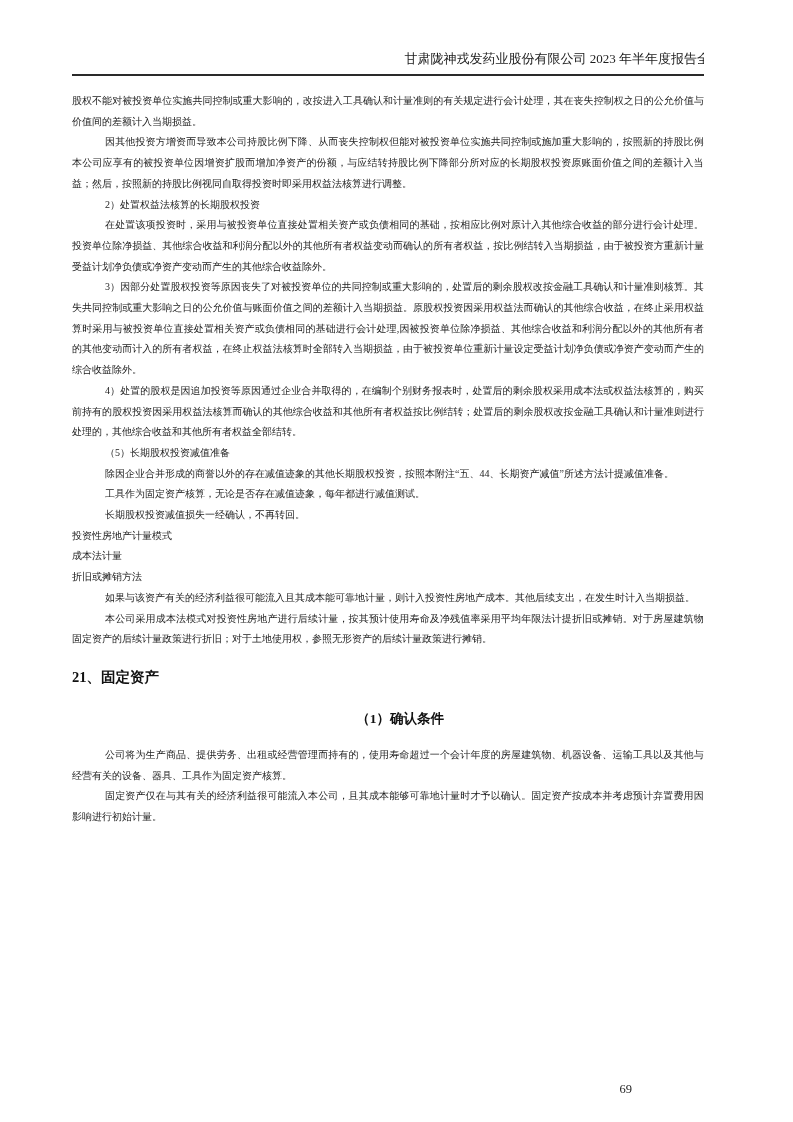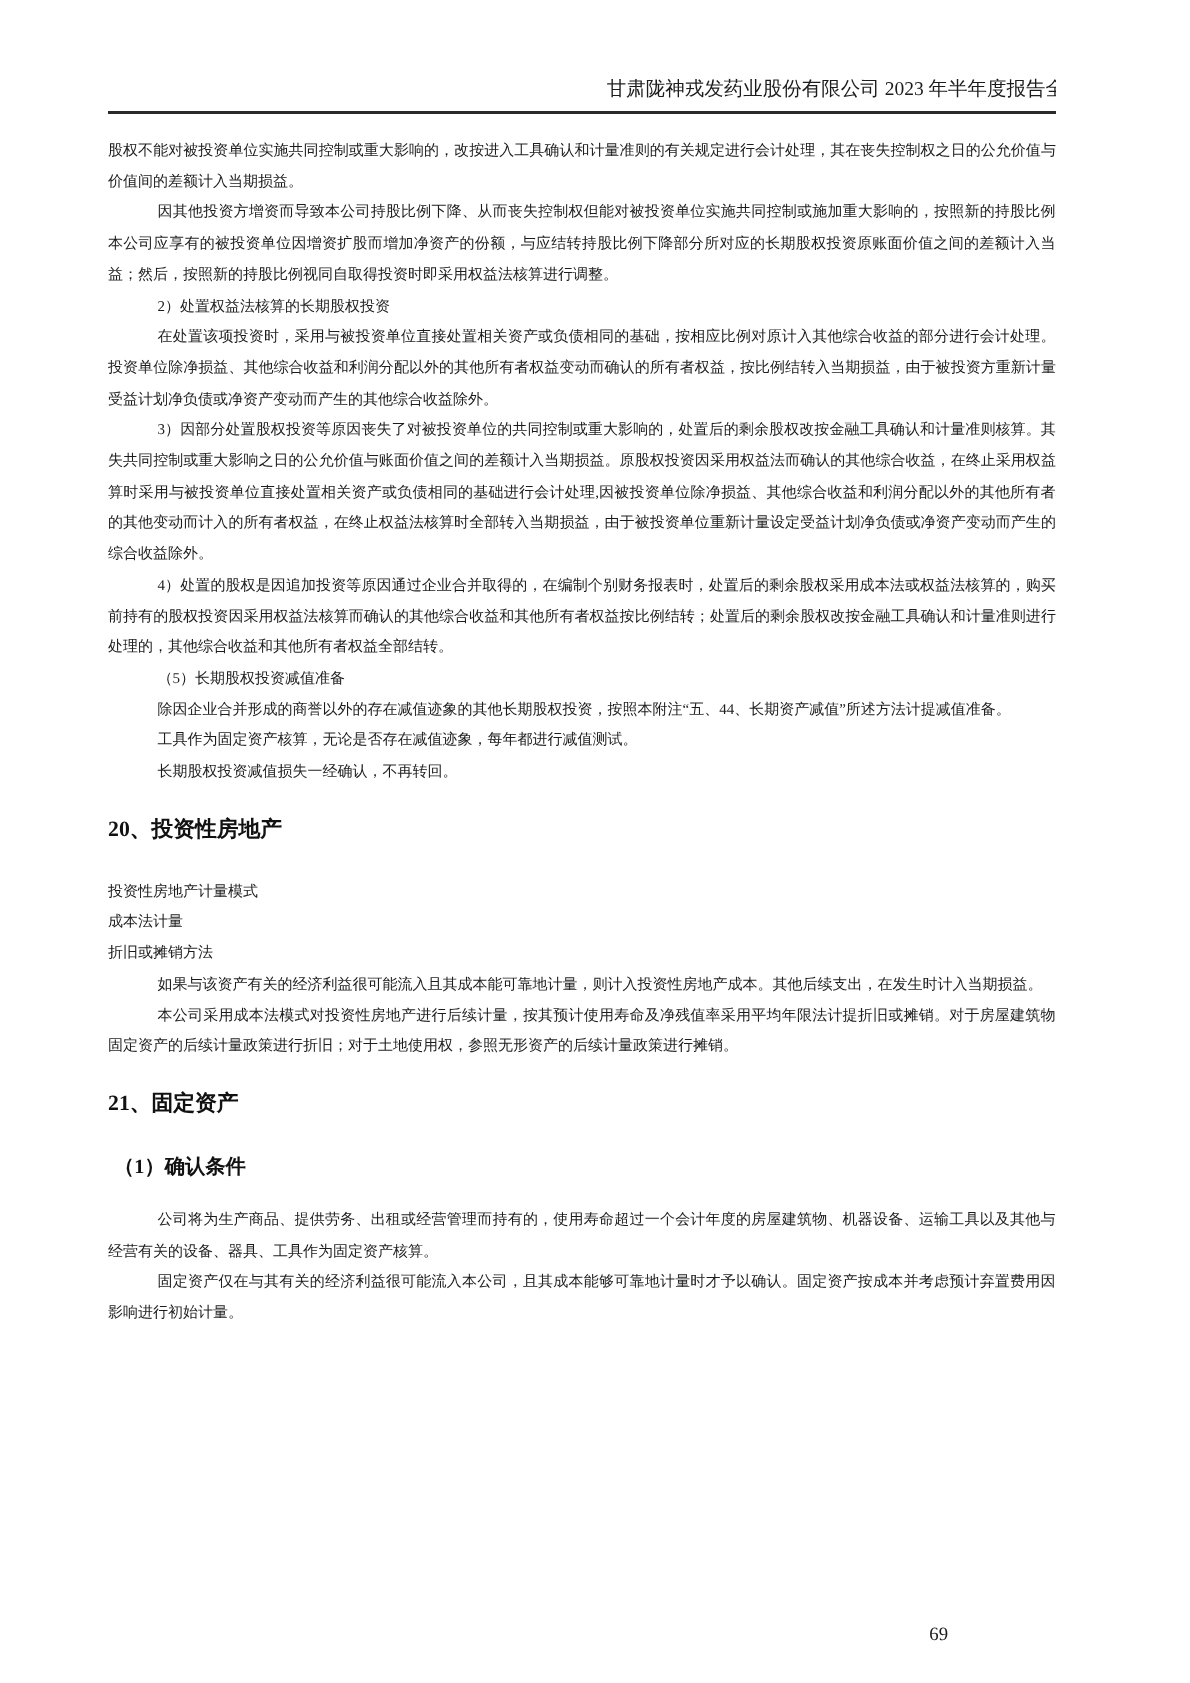--- a/index.html
+++ b/index.html
@@ -57,20 +57,21 @@
     font-weight: bold;
     line-height: 21px;
     color: #111;
   }
   .h2 {
     margin: 17px 0 16px 4px;
     font-size: 13.5px;
     font-weight: bold;
     line-height: 20px;
     color: #111;
+    text-align: center;
   }
   .footer {
     position: absolute;
     top: 1037px;
     right: 72px;
     font-size: 12.5px;
     color: #1c1c1c;
     margin-top: 45px;
   }
 </style>
@@ -87,21 +88,20 @@
     <p class="para indent">因其他投资方增资而导致本公司持股比例下降、从而丧失控制权但能对被投资单位实施共同控制或施加重大影响的，按照新的持股比例确认本公司应享有的被投资单位因增资扩股而增加净资产的份额，与应结转持股比例下降部分所对应的长期股权投资原账面价值之间的差额计入当期损益；然后，按照新的持股比例视同自取得投资时即采用权益法核算进行调整。</p>
     <p class="para indent">2）处置权益法核算的长期股权投资</p>
     <p class="para indent">在处置该项投资时，采用与被投资单位直接处置相关资产或负债相同的基础，按相应比例对原计入其他综合收益的部分进行会计处理。因被投资单位除净损益、其他综合收益和利润分配以外的其他所有者权益变动而确认的所有者权益，按比例结转入当期损益，由于被投资方重新计量设定受益计划净负债或净资产变动而产生的其他综合收益除外。</p>
     <p class="para indent">3）因部分处置股权投资等原因丧失了对被投资单位的共同控制或重大影响的，处置后的剩余股权改按金融工具确认和计量准则核算。其在丧失共同控制或重大影响之日的公允价值与账面价值之间的差额计入当期损益。原股权投资因采用权益法而确认的其他综合收益，在终止采用权益法核算时采用与被投资单位直接处置相关资产或负债相同的基础进行会计处理,因被投资单位除净损益、其他综合收益和利润分配以外的其他所有者权益的其他变动而计入的所有者权益，在终止权益法核算时全部转入当期损益，由于被投资单位重新计量设定受益计划净负债或净资产变动而产生的其他综合收益除外。</p>
     <p class="para indent">4）处置的股权是因追加投资等原因通过企业合并取得的，在编制个别财务报表时，处置后的剩余股权采用成本法或权益法核算的，购买日之前持有的股权投资因采用权益法核算而确认的其他综合收益和其他所有者权益按比例结转；处置后的剩余股权改按金融工具确认和计量准则进行会计处理的，其他综合收益和其他所有者权益全部结转。</p>
     <p class="para indent">（5）长期股权投资减值准备</p>
     <p class="para indent">除因企业合并形成的商誉以外的存在减值迹象的其他长期股权投资，按照本附注“五、44、长期资产减值”所述方法计提减值准备。</p>
     <p class="para indent">工具作为固定资产核算，无论是否存在减值迹象，每年都进行减值测试。</p>
     <p class="para indent">长期股权投资减值损失一经确认，不再转回。</p>
 
-    <p class="h1">20、投资性房地产</p>
     <p class="para">投资性房地产计量模式</p>
     <p class="para">成本法计量</p>
     <p class="para">折旧或摊销方法</p>
     <p class="para indent">如果与该资产有关的经济利益很可能流入且其成本能可靠地计量，则计入投资性房地产成本。其他后续支出，在发生时计入当期损益。</p>
     <p class="para indent">本公司采用成本法模式对投资性房地产进行后续计量，按其预计使用寿命及净残值率采用平均年限法计提折旧或摊销。对于房屋建筑物参照固定资产的后续计量政策进行折旧；对于土地使用权，参照无形资产的后续计量政策进行摊销。</p>
 
     <p class="h1">21、固定资产</p>
     <p class="h2">（1）确认条件</p>
     <p class="para indent">公司将为生产商品、提供劳务、出租或经营管理而持有的，使用寿命超过一个会计年度的房屋建筑物、机器设备、运输工具以及其他与生产经营有关的设备、器具、工具作为固定资产核算。</p>
     <p class="para indent">固定资产仅在与其有关的经济利益很可能流入本公司，且其成本能够可靠地计量时才予以确认。固定资产按成本并考虑预计弃置费用因素的影响进行初始计量。</p>

